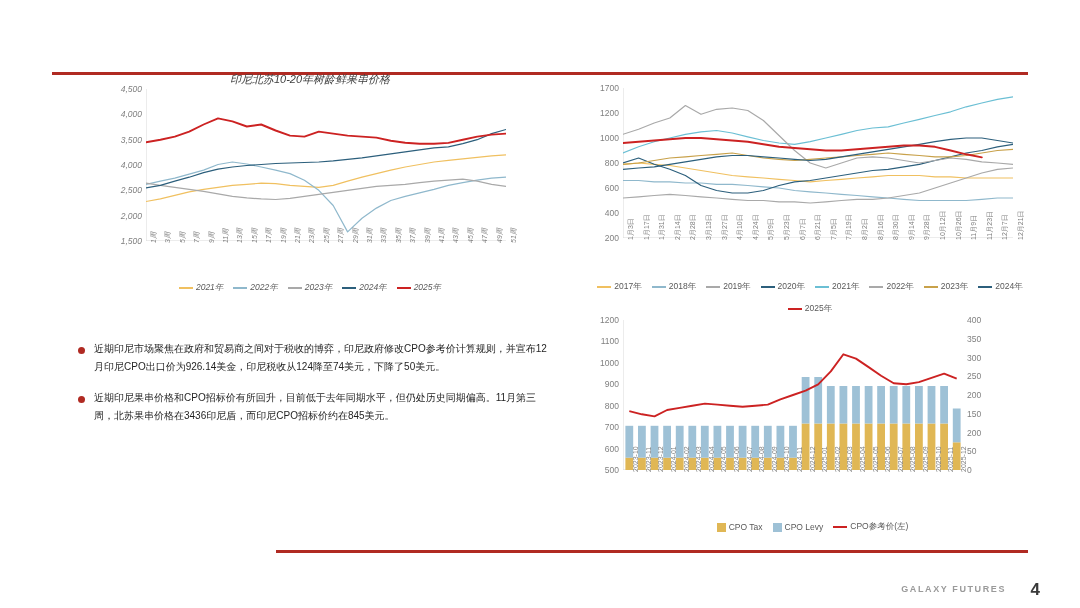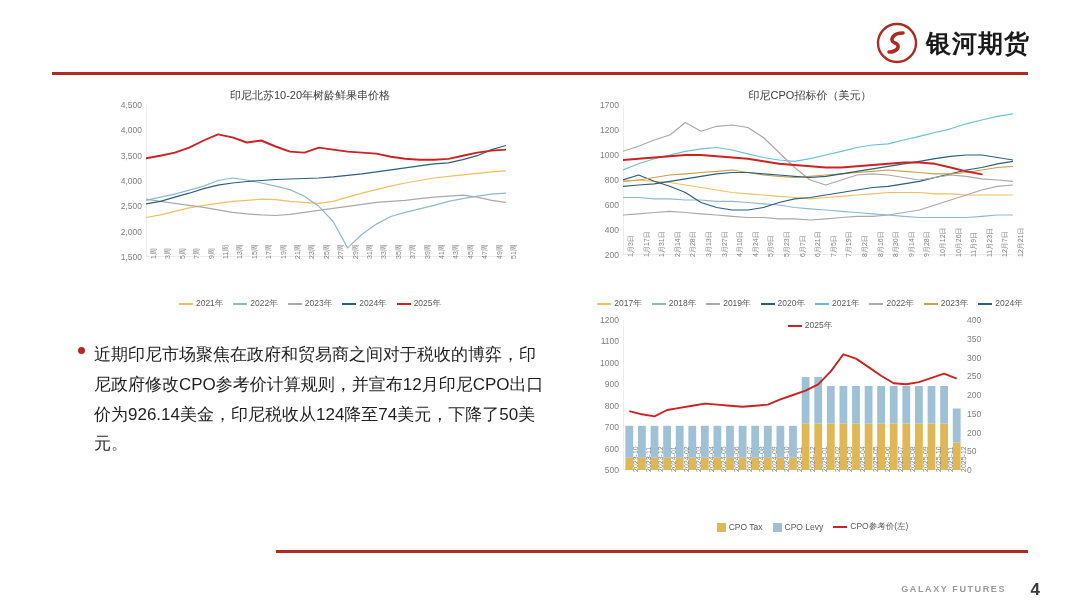--- a/index.html
+++ b/index.html
@@ -96,22 +96,22 @@
     position: absolute;
     font-size: 7px;
     color: #808080;
     transform-origin: left top;
     transform: rotate(-90deg);
     white-space: nowrap;
   }
   
   #chart1 {
     position: absolute;
-    left: 100px; top: 88px;
-    width: 420px; height: 225px;
+    left: 100px; top: 72px;
+    width: 420px; height: 225px; font-style: italic;
   }
   
   #chart2 {
     position: absolute;
     left: 585px; top: 88px;
     width: 450px; height: 225px;
   }
   
   #chart3 {
     position: absolute;
@@ -131,21 +131,21 @@
   }
   .bullet-dot {
     flex: 0 0 auto;
     width: 7px; height: 7px;
     border-radius: 50%;
     background: #b02a22;
     margin-top: 7px;
     margin-right: 9px;
   }
   .bullet-text {
-    font-size: 17px;
+    font-size: 10px;
     line-height: 1.75;
     color: #1f1f1f;
   }
   
   .footer-line {
     position: absolute;
     left: 276px; top: 550px;
     width: 752px; height: 3px;
     background: #b02a22;
   }
@@ -166,29 +166,20 @@
   }
   svg { display: block; }
 </style>
 </head>
 <body>
 
 <div id="slide">
 
   <div class="title-underline"></div>
 
-  <div class="logo">
-    <div class="logo-mark">
-      <svg width="42" height="42" viewBox="0 0 42 42">
-        <circle cx="21" cy="21" r="19" fill="none" stroke="#b02a22" stroke-width="2.4"></circle>
-        <path d="M27 11 C16 11, 13 19, 19 21 C25 23, 22 30, 13 30" fill="none" stroke="#b02a22" stroke-width="3.6" stroke-linecap="round"></path>
-      </svg>
-    </div>
-    <div class="logo-text">银河期货</div>
-  </div>
 
   <div id="chart1">
     <div class="chart-title">印尼北苏10-20年树龄鲜果串价格</div>
     <div class="plot" id="c1plot" style="position:relative;left:46px;width:360px;height:152px;">
       <svg width="360" height="152" viewBox="0 0 360 152">
         <g id="c1grid">
             <line x1="0" y1="152" x2="360" y2="152" stroke="#d9d9d9" stroke-width="1"></line>
             <line x1="0" y1="0" x2="0" y2="152" stroke="#d9d9d9" stroke-width="1"></line>
           </g>
         <g id="c1lines">
@@ -255,21 +246,20 @@
           <span>2024年</span>
         </div>
         <div class="legend-item">
           <span class="legend-swatch" style="background: rgb(204, 34, 34);"></span>
           <span>2025年</span>
         </div>
       </div>
   </div>
 
   <div id="chart2">
-    <div class="chart-title">印尼CPO招标价（美元）</div>
     <div class="plot" id="c2plot" style="position:relative;left:38px;width:390px;height:150px;">
       <svg width="390" height="150" viewBox="0 0 390 150">
         <g id="c2grid">
             <line x1="0" y1="150" x2="390" y2="150" stroke="#d9d9d9" stroke-width="1"></line>
             <line x1="0" y1="0" x2="0" y2="150" stroke="#d9d9d9" stroke-width="1"></line>
           </g>
         <g id="c2lines">
             <path d="M0.0 76.3 L15.6 75.0 L31.2 76.3 L46.8 77.5 L62.4 80.0 L78.0 82.5 L93.6 85.0 L109.2 87.5 L124.8 88.8 L140.4 90.0 L156.0 91.3 L171.6 92.5 L187.2 93.8 L202.8 92.5 L218.4 91.3 L234.0 90.0 L249.6 88.8 L265.2 87.5 L280.8 87.5 L296.4 87.5 L312.0 88.8 L327.6 88.8 L343.2 90.0 L358.8 90.0 L374.4 90.0 L390.0 90.0" fill="none" stroke="#f0c060" stroke-width="1.2" stroke-linejoin="round" stroke-linecap="round"></path>
             <path d="M0.0 92.5 L15.6 92.5 L31.2 93.8 L46.8 93.8 L62.4 95.0 L78.0 95.0 L93.6 96.3 L109.2 96.3 L124.8 97.5 L140.4 98.8 L156.0 100.0 L171.6 102.5 L187.2 103.8 L202.8 105.0 L218.4 106.3 L234.0 107.5 L249.6 108.8 L265.2 110.0 L280.8 111.3 L296.4 112.5 L312.0 112.5 L327.6 112.5 L343.2 112.5 L358.8 111.3 L374.4 110.0 L390.0 110.0" fill="none" stroke="#8fb8cc" stroke-width="1.2" stroke-linejoin="round" stroke-linecap="round"></path>
             <path d="M0.0 110.0 L15.6 108.8 L31.2 107.5 L46.8 106.3 L62.4 107.5 L78.0 108.8 L93.6 110.0 L109.2 111.3 L124.8 112.5 L140.4 112.5 L156.0 113.8 L171.6 113.8 L187.2 115.0 L202.8 113.8 L218.4 112.5 L234.0 111.3 L249.6 111.3 L265.2 110.0 L280.8 107.5 L296.4 105.0 L312.0 100.0 L327.6 95.0 L343.2 90.0 L358.8 85.0 L374.4 81.3 L390.0 80.0" fill="none" stroke="#a9a9a9" stroke-width="1.2" stroke-linejoin="round" stroke-linecap="round"></path>
@@ -489,19 +479,23 @@
           <span>CPO参考价(左)</span>
         </div>
       </div>
   </div>
 
   <div id="bullets">
     <div class="bullet">
       <div class="bullet-dot"></div>
       <div class="bullet-text">近期印尼市场聚焦在政府和贸易商之间对于税收的博弈，印尼政府修改CPO参考价计算规则，并宣布12月印尼CPO出口价为926.14美金，印尼税收从124降至74美元，下降了50美元。</div>
     </div>
+    <div class="bullet">
+      <div class="bullet-dot"></div>
+      <div class="bullet-text">近期印尼果串价格和CPO招标价有所回升，目前低于去年同期水平，但仍处历史同期偏高。11月第三周，北苏果串价格在3436印尼盾，而印尼CPO招标价约在845美元。</div>
+    </div>
   </div>
 
   <div class="footer-line"></div>
   <div class="footer-brand">GALAXY FUTURES</div>
   <div class="page-num">4</div>
 
 </div>
 
 </body></html>

